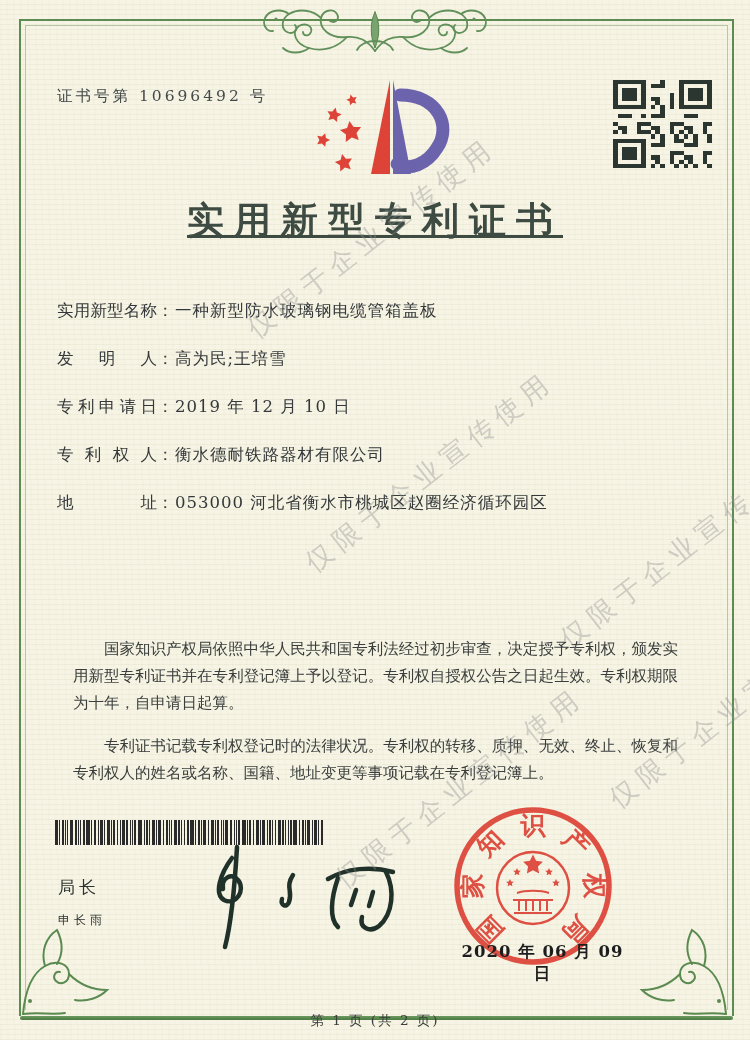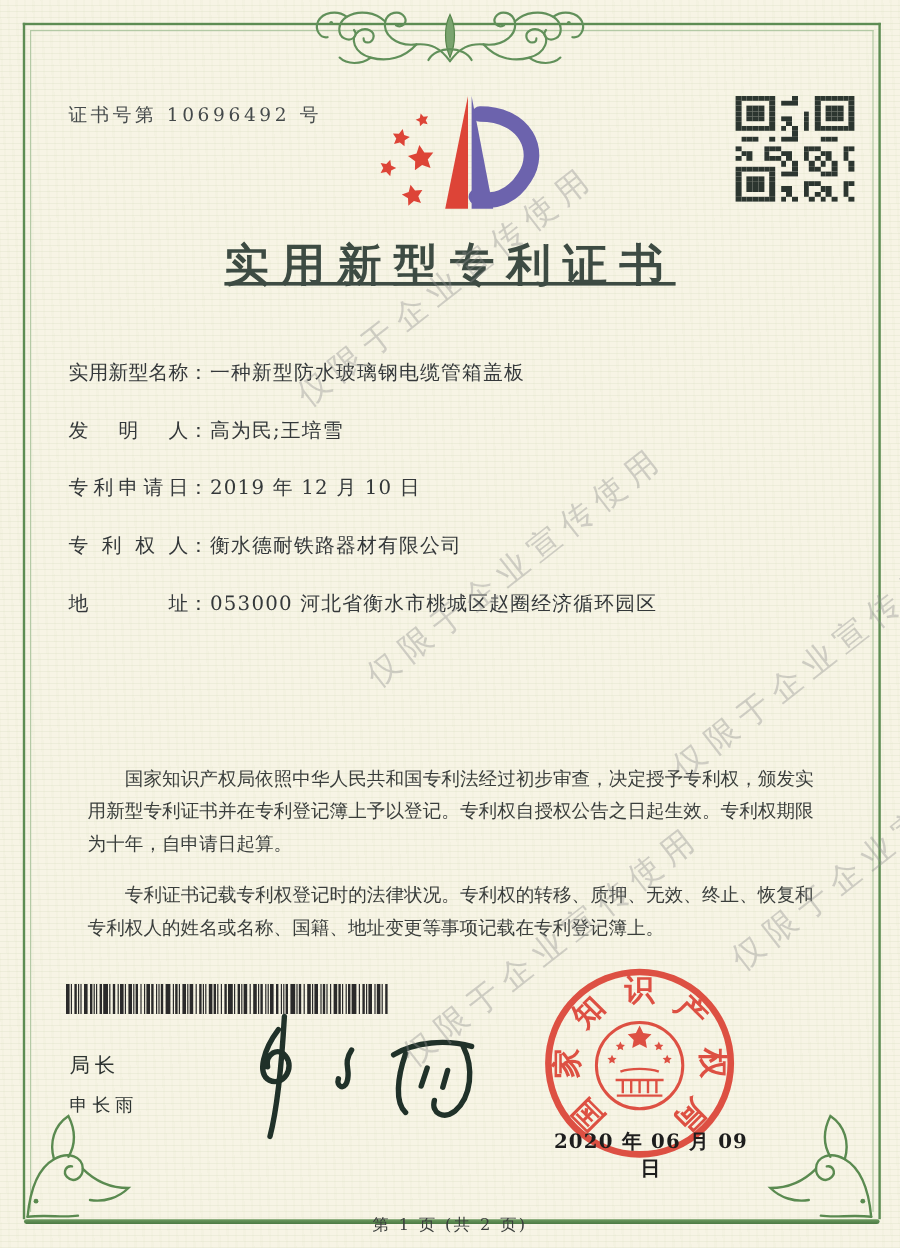--- a/index.html
+++ b/index.html
@@ -37,21 +37,21 @@
   .grant-row{display:flex;}
   .grant-pair1{width:306px;}
   
   .paras{position:absolute;left:57px;top:620px;width:637px;font-size:15.5px;line-height:27px;
       color:#3a3e3c;text-align:justify;}
   .paras p{margin:16px;text-indent:2em;}
   
   .barcode{position:absolute;left:55px;top:820px;width:274px;height:25px;display:flex;align-items:stretch;}
   .barcode span{display:block;background:#2a2a2a;}
   .signer-title{position:absolute;left:58px;top:876px;font-size:17px;color:#2d3331;letter-spacing:4px;}
-  .signer-name{position:absolute;left:58px;top:912px;font-size:15px;color:#2d3331;letter-spacing:4px;}
+  .signer-name{position:absolute;left:58px;top:912px;font-size:12px;color:#2d3331;letter-spacing:4px;}
   .signature{position:absolute;left:180px;top:842px;width:240px;height:110px;}
   .seal{position:absolute;left:433px;top:786px;width:200px;height:200px;opacity:.93;}
   .seal-char{font-size:25px;font-weight:bold;fill:#dc4437;text-anchor:middle;dominant-baseline:central;
       font-family:"DejaVu Serif",serif;}
   .seal-date{position:absolute;left:455px;top:941px;width:175px;text-align:center;
       font-size:16.5px;font-weight:bold;color:#1d1d1d;letter-spacing:1px;}
   .footer{position:absolute;left:0;right:0;top:994px;text-align:center;font-size:13.5px;color:#3a3e3c;letter-spacing:2px;margin-top:18px;}
   
   .wm{position:absolute;white-space:nowrap;font-size:27px;letter-spacing:7px;color:#8f8f8f;opacity:.38;
       transform:rotate(-38deg);transform-origin:left top;pointer-events:none;}

